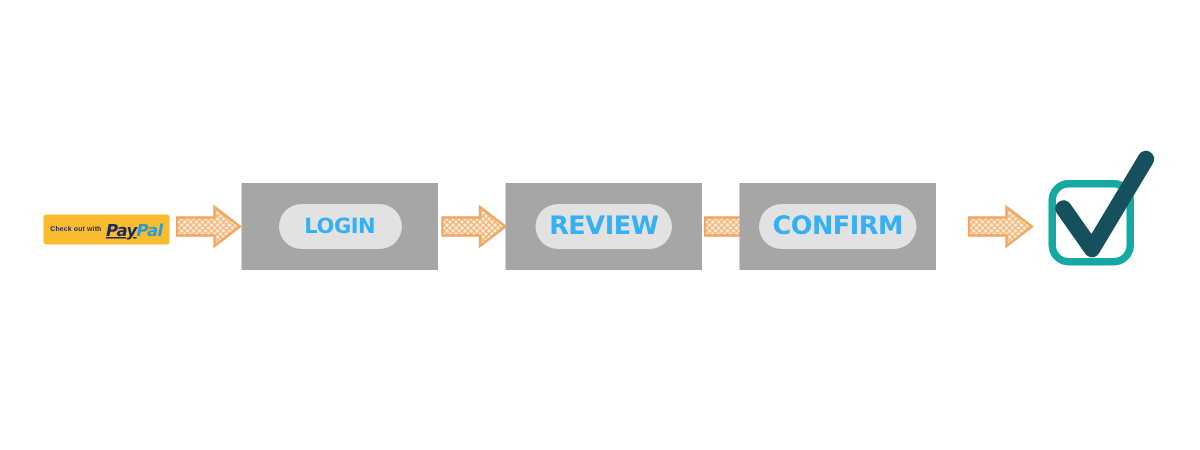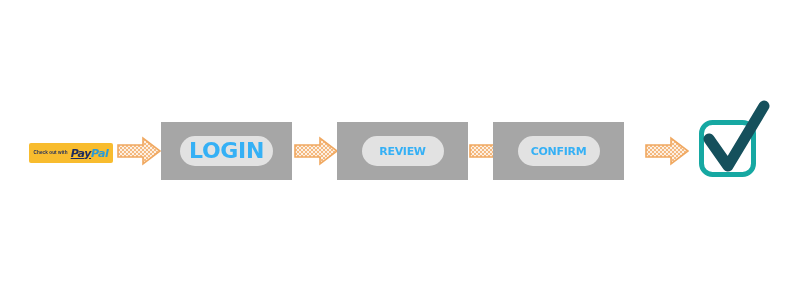--- a/index.html
+++ b/index.html
@@ -79,29 +79,29 @@
     height: 30px;
     min-width: 82px;
     display: flex;
     align-items: center;
     justify-content: center;
     padding: 0 9px;
     box-sizing: border-box;
   }
   .stage-label {
     font-family: "DejaVu Sans", sans-serif;
-    font-size: 22px;
+    font-size: 14px;
     font-weight: bold;
     color: #35b0f5;
     letter-spacing: -0.3px;
     line-height: 1;
     white-space: nowrap;
   }
   .stage-label.small {
-    font-size: 11px;
+    font-size: 17px;
   }
 
   
   .check-mark {
     position: absolute;
     left: 694px;
     top: 100px;
     width: 78px;
     height: 82px;
   }

